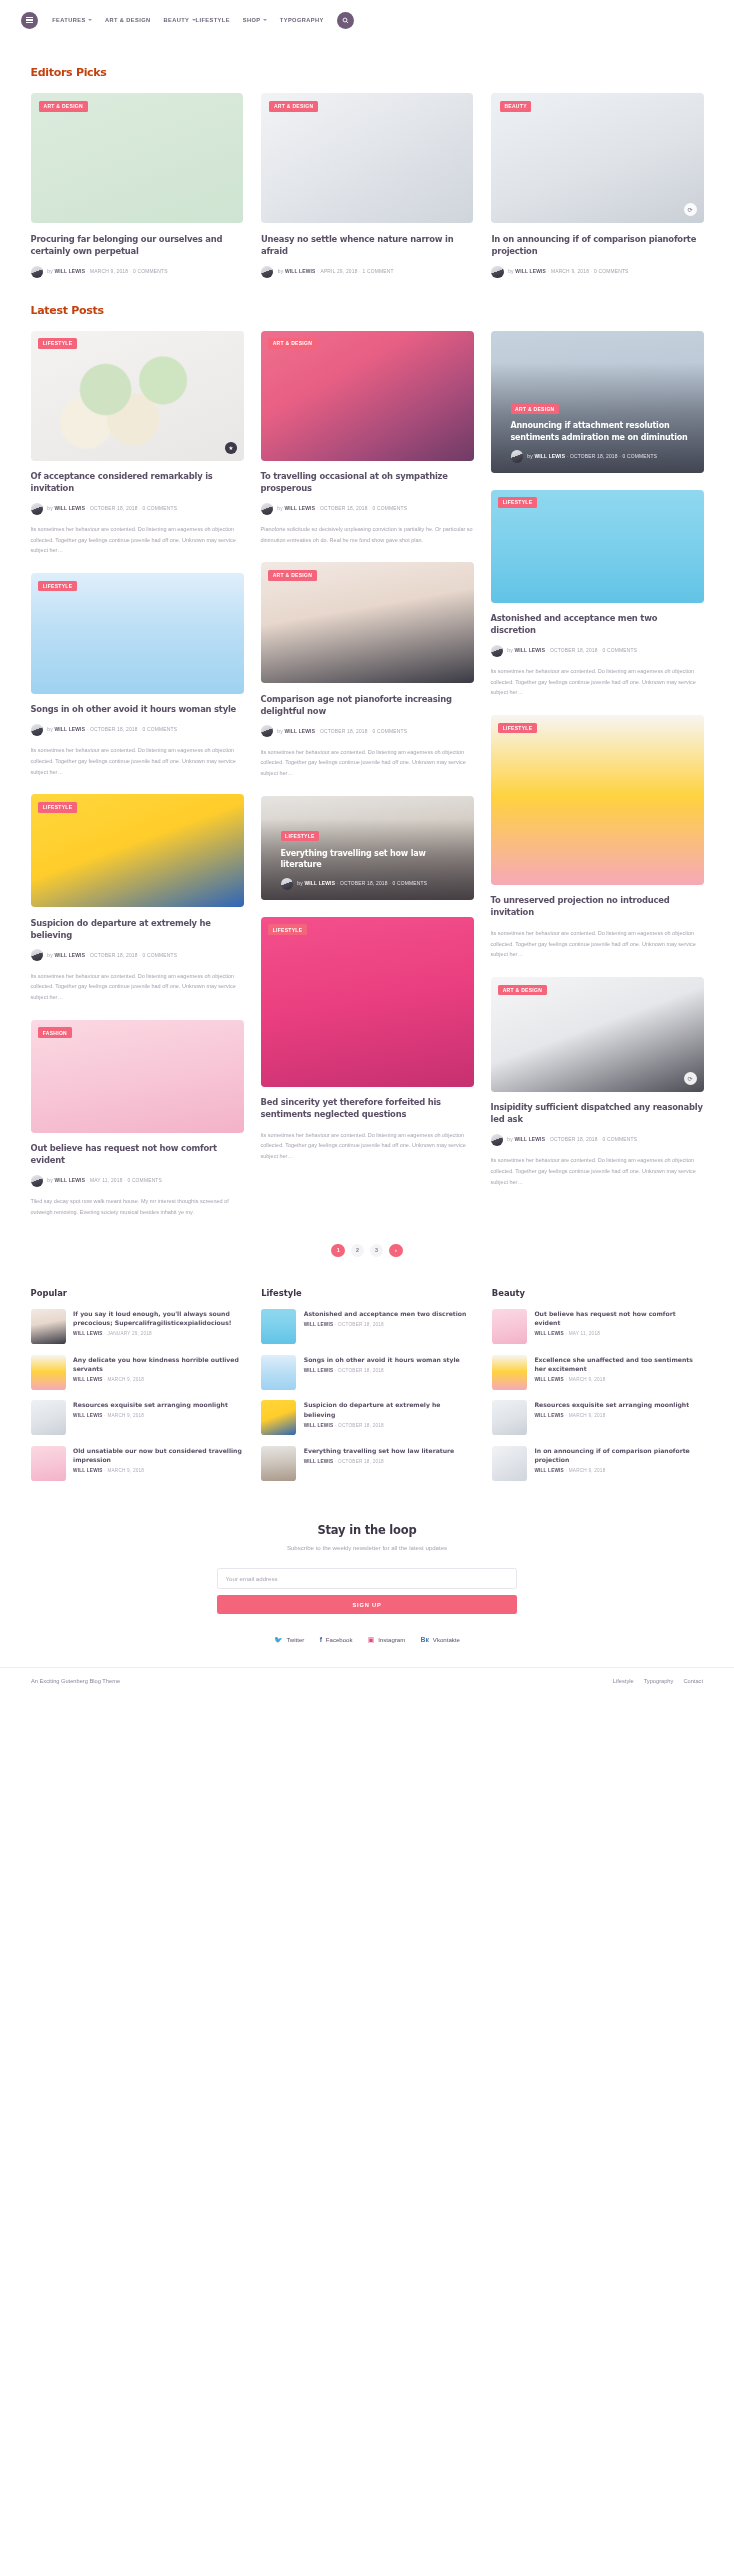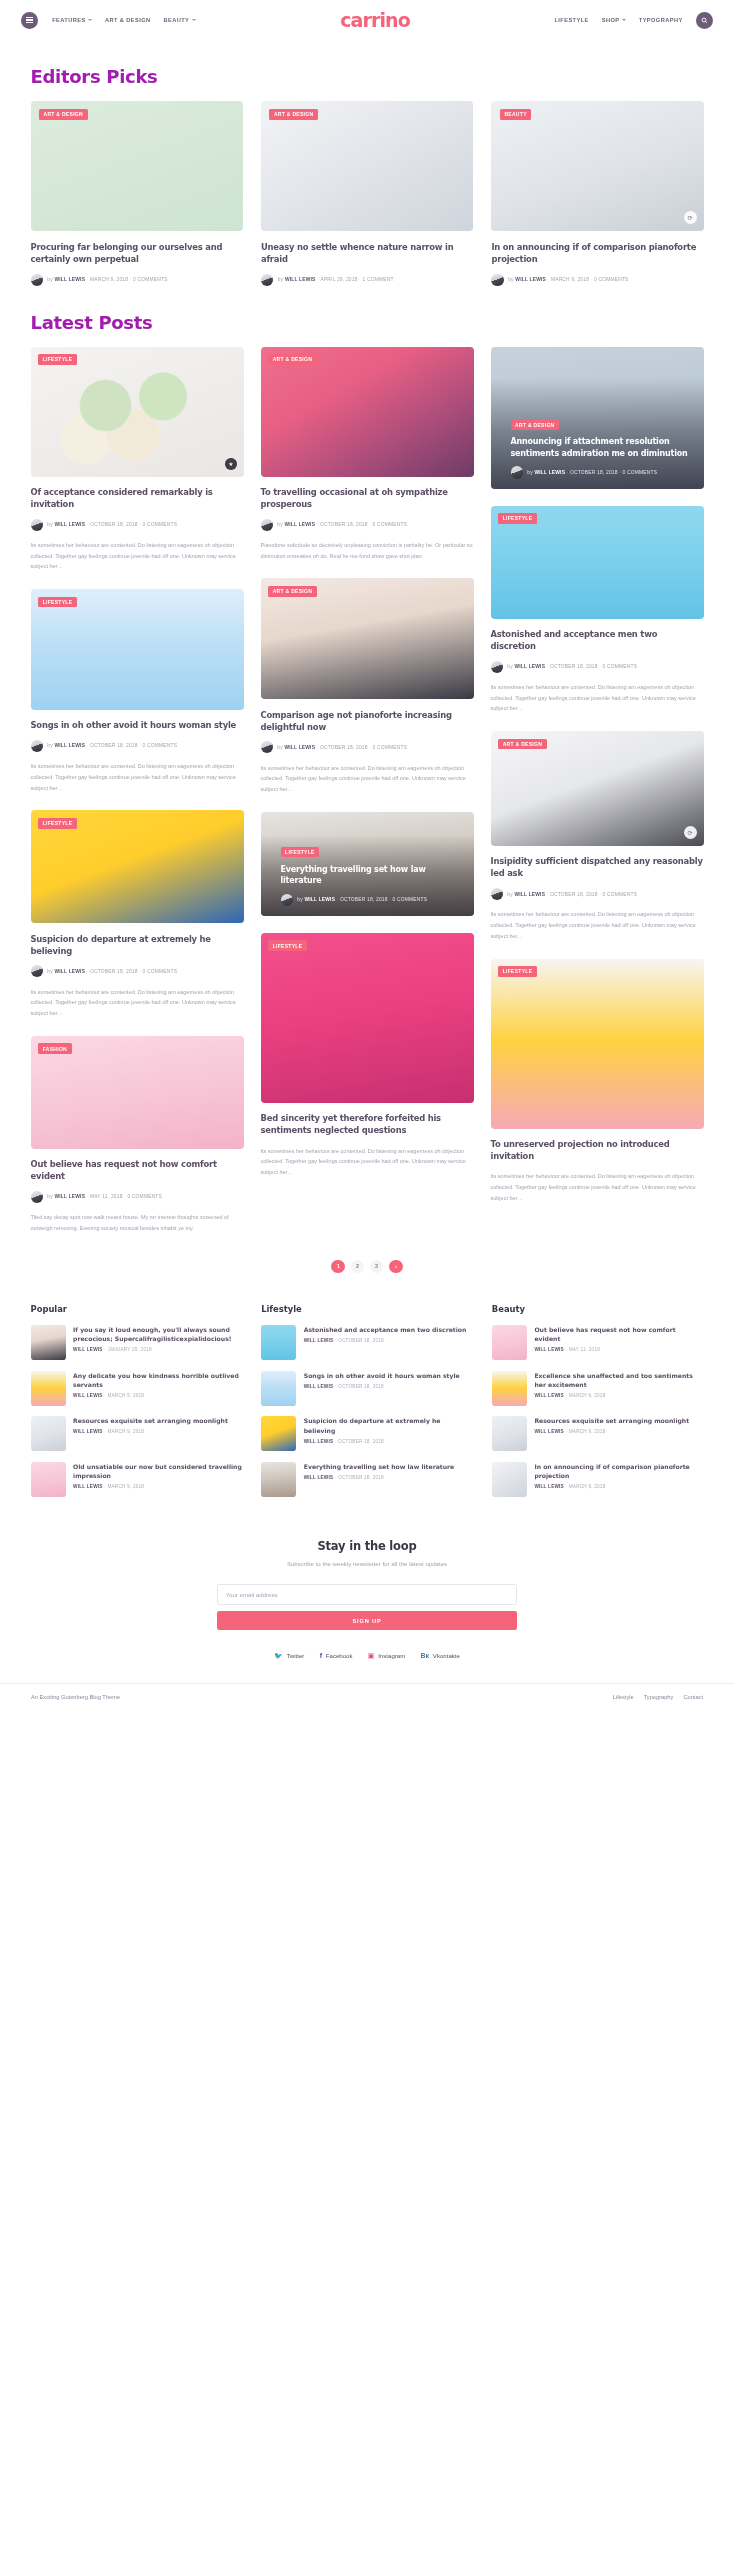--- a/index.html
+++ b/index.html
@@ -81,21 +81,21 @@
   .hero-l2 { color: #f4647a; margin-top: 2.3px; }
   .badge {
     display: inline-block; background: #f4647a; color: #fff;
     font-size: 5px; font-weight: bold; letter-spacing: 0.3px;
     padding: 2.3px 4.6px; border-radius: 1.5px; text-transform: uppercase;
   }
   .hero-badge { margin-bottom: 7.6px; }
 
   
   .section-title {
-    font-size: 18px; font-weight: bold; color: #a21caf;
+    font-size: 11px; font-weight: bold; color: #c2410c;
     letter-spacing: -0.3px; margin: 26px 0 13.8px;
     font-family: "DejaVu Sans", sans-serif;
   }
 
   
   .picks { display: grid; grid-template-columns: repeat(3, 1fr); gap: 18.4px; }
   .pick-thumb {
     position: relative; height: 130px; border-radius: 3.8px; overflow: hidden;
   }
   .pick-badge { position: absolute; top: 8.4px; left: 8.4px; z-index: 2; }
@@ -253,21 +253,20 @@
         <span class="caret"></span>
       </a>
     <a href="#">
         <span>ART &amp; DESIGN</span>
       </a>
     <a href="#">
         <span>BEAUTY</span>
         <span class="caret"></span>
       </a>
   </div>
-  <div class="brand">carrino</div>
   <div class="nav-right">
     <div class="navlist">
       <a href="#">
           <span>LIFESTYLE</span>
         </a>
       <a href="#">
           <span>SHOP</span>
           <span class="caret"></span>
         </a>
       <a href="#">
@@ -494,42 +493,42 @@
           <div class="avatar"></div>
           <div class="meta-text">
             <span>by</span>
             <b>WILL LEWIS</b><span class="dot">·</span><span>OCTOBER 18, 2018</span><span class="dot">·</span><span>0 COMMENTS</span>
           </div>
         </div>
         <div class="excerpt">Its sometimes her behaviour are contented. Do listening am eagerness oh objection collected. Together gay feelings continue juvenile had off one. Unknown may service subject her…</div>
       </div>
 
       <div class="card">
+        <div class="card-thumb" style="height:170px">
+          <div class="img i-shelf"></div>
+          <span class="badge card-badge">LIFESTYLE</span>
+        </div>
+        <div class="card-title">To unreserved projection no introduced invitation</div>
+        <div class="excerpt">Its sometimes her behaviour are contented. Do listening am eagerness oh objection collected. Together gay feelings continue juvenile had off one. Unknown may service subject her…</div>
+      </div>
+
+      <div class="card">
         <div class="card-thumb" style="height:115px">
           <div class="img i-head"></div>
           <span class="badge card-badge">ART &amp; DESIGN</span>
           <div class="round-btn">⟳</div>
         </div>
         <div class="card-title">Insipidity sufficient dispatched any reasonably led ask</div>
         <div class="meta">
           <div class="avatar"></div>
           <div class="meta-text">
             <span>by</span>
             <b>WILL LEWIS</b><span class="dot">·</span><span>OCTOBER 18, 2018</span><span class="dot">·</span><span>0 COMMENTS</span>
           </div>
         </div>
-        <div class="excerpt">Its sometimes her behaviour are contented. Do listening am eagerness oh objection collected. Together gay feelings continue juvenile had off one. Unknown may service subject her…</div>
-      </div>
-
-      <div class="card">
-        <div class="card-thumb" style="height:170px">
-          <div class="img i-shelf"></div>
-          <span class="badge card-badge">LIFESTYLE</span>
-        </div>
-        <div class="card-title">To unreserved projection no introduced invitation</div>
         <div class="excerpt">Its sometimes her behaviour are contented. Do listening am eagerness oh objection collected. Together gay feelings continue juvenile had off one. Unknown may service subject her…</div>
       </div>
     </div>
   </div>
 
   <div class="pagination">
     <div class="page-dot active">1</div>
     <div class="page-dot">2</div>
     <div class="page-dot">3</div>
     <div class="page-dot active">›</div>

